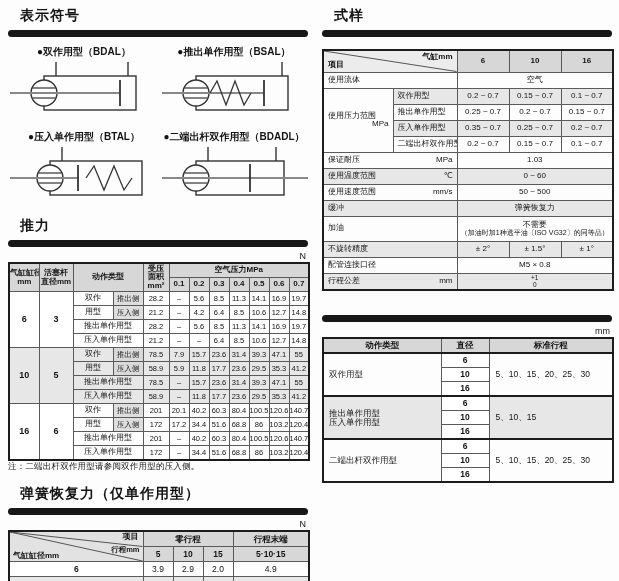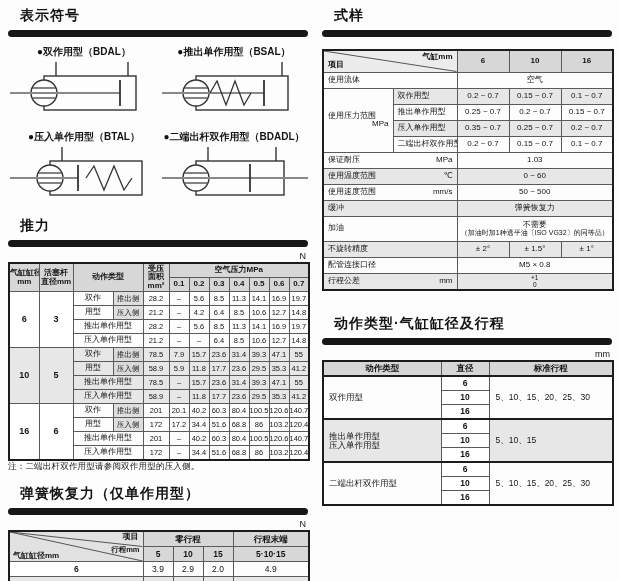--- a/index.html
+++ b/index.html
@@ -531,21 +531,20 @@
           <td colspan="3"><span class="tol">
                   <span>+1</span>
                   <span>0</span>
                 </span></td>
         </tr>
       </tbody>
         </table>
     </div>
 
     <div class="mt-stroke">
-      <div class="section-title">动作类型·气缸缸径及行程</div>
       <div class="bar"></div>
       <div class="unit-label">mm</div>
 
       <table class="stroke-table">
         <colgroup>
             <col style="width:118px">
             <col style="width:48px">
             <col style="width:124px">
           </colgroup>
         <tbody>

